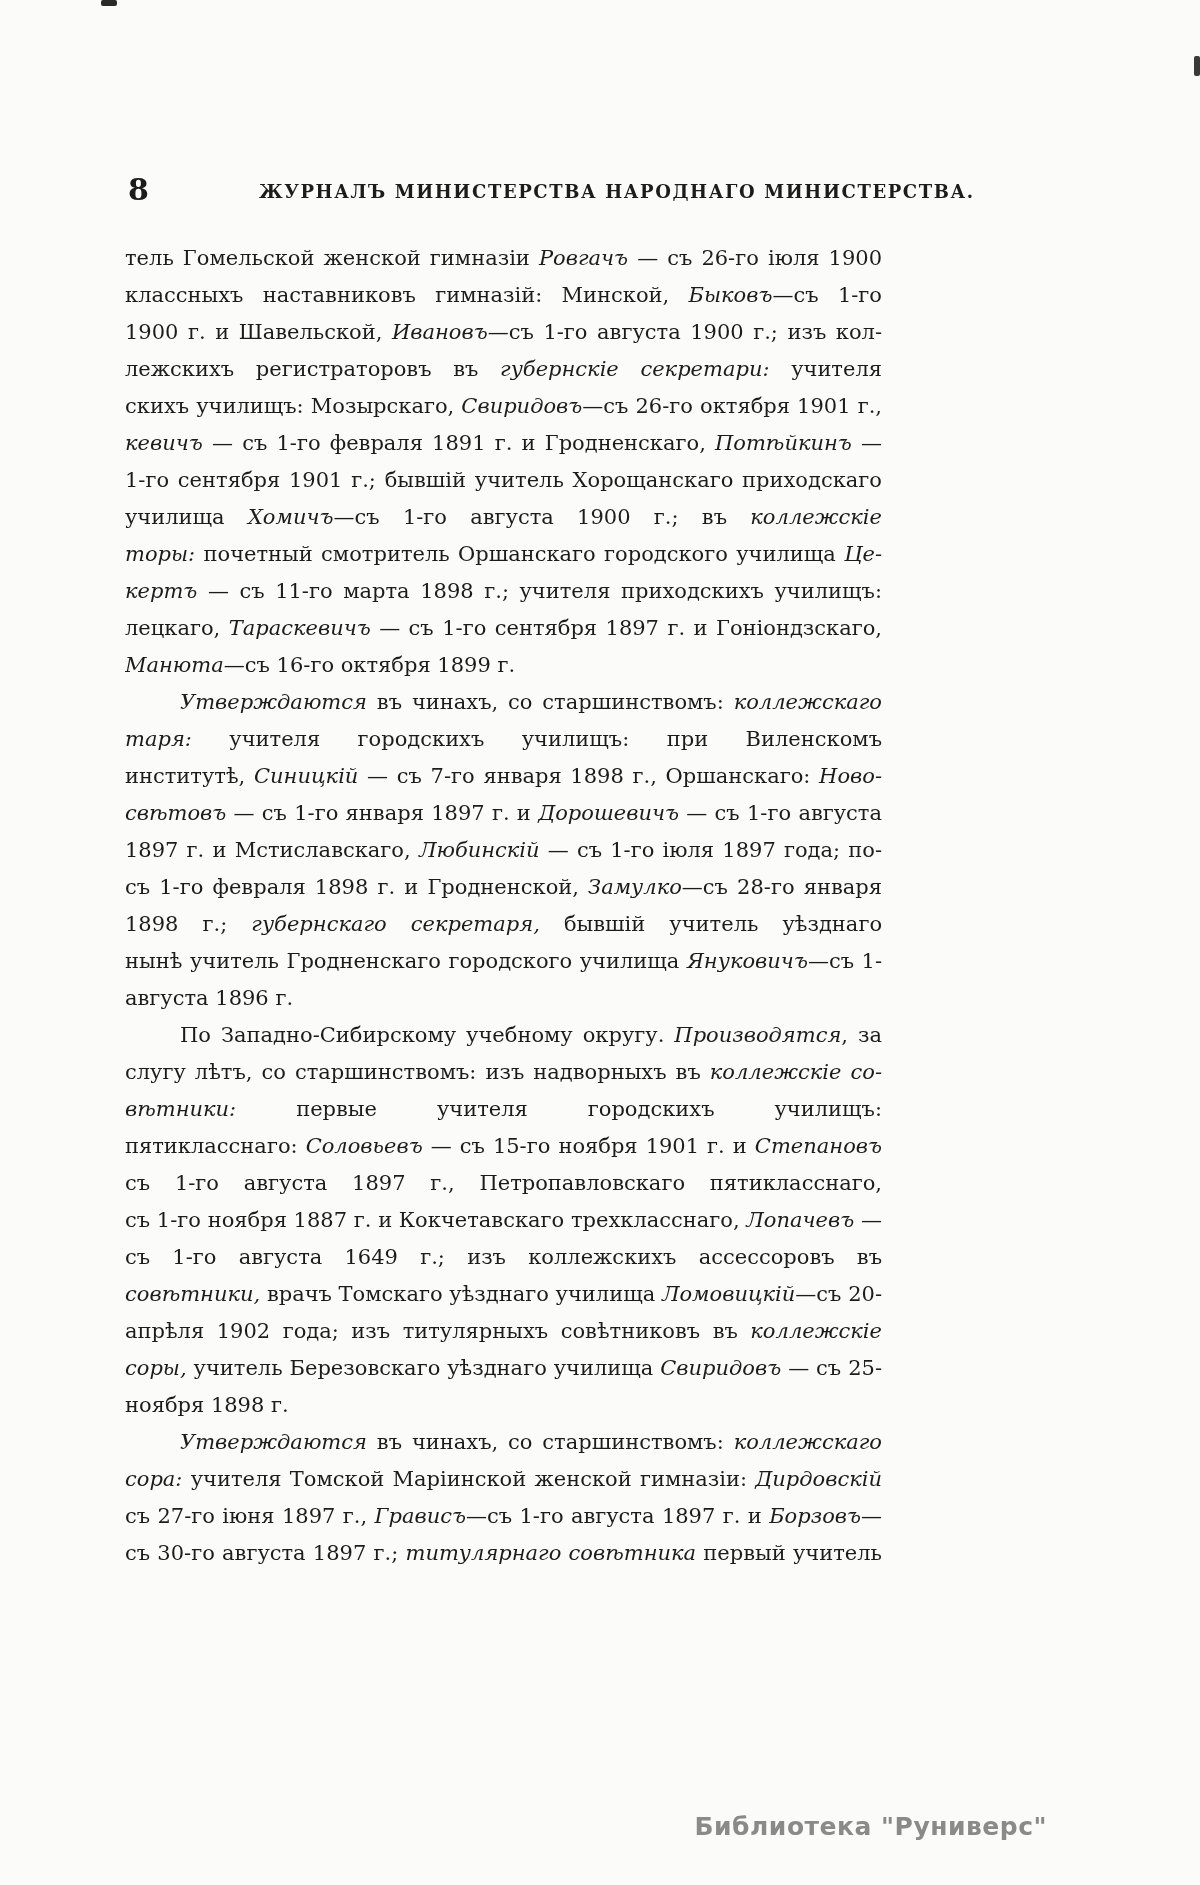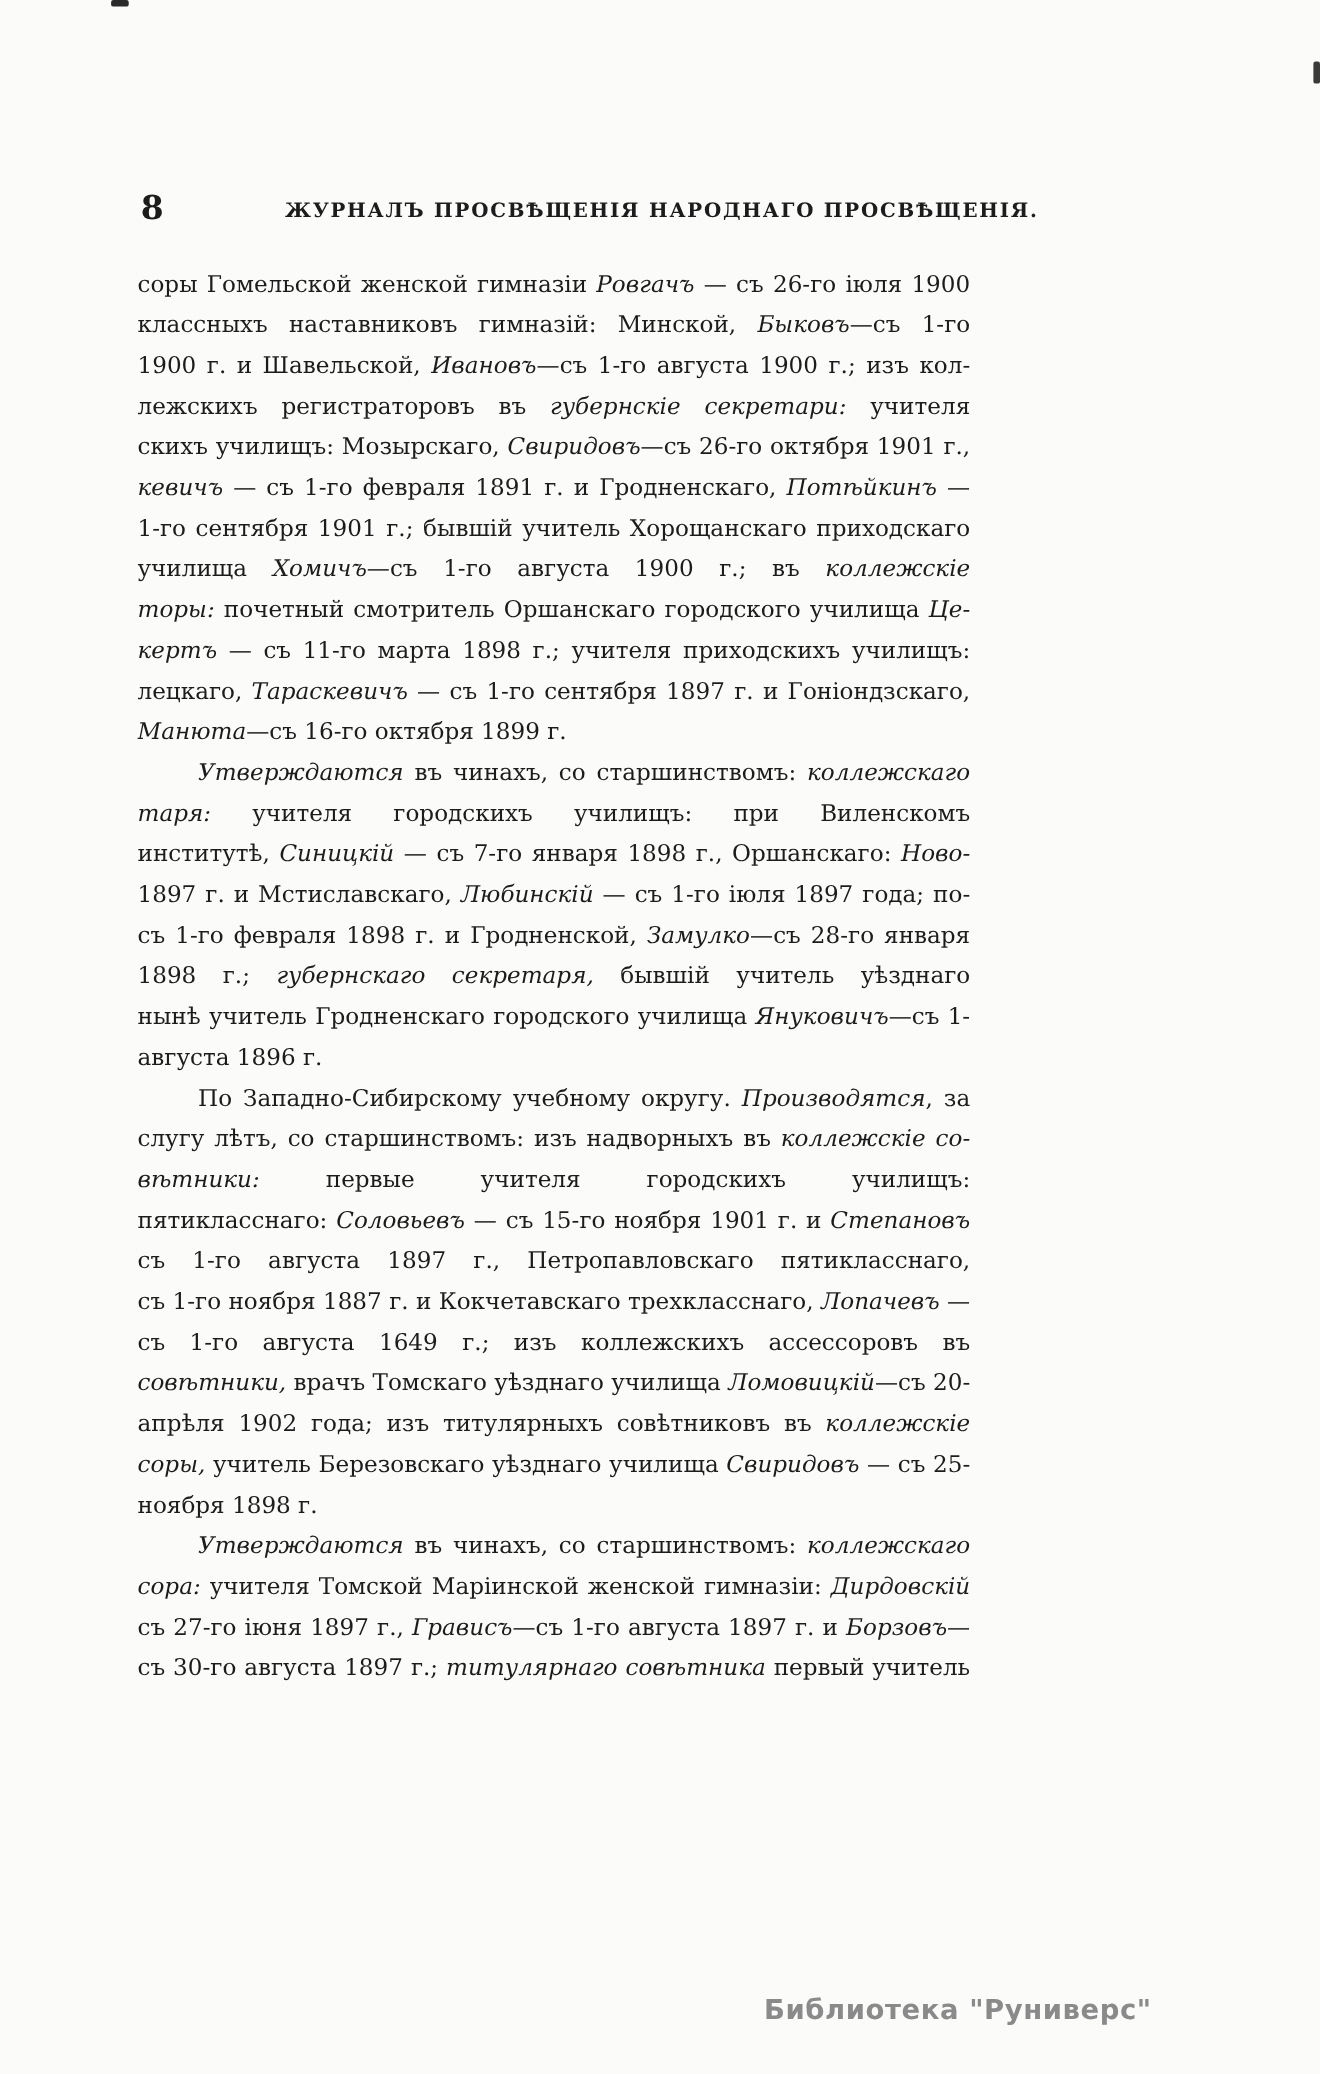--- a/index.html
+++ b/index.html
@@ -62,38 +62,39 @@
 </head>
 <body>
 
 <div class="page">
 
   <div class="speck-top"></div>
   <div class="speck-right"></div>
 
   <div class="page-num">8</div>
 
-  <div class="journal-title">ЖУРНАЛЪ ПРОСВѢЩЕНІЯ НАРОДНАГО ПРОСВѢЩЕНІЯ.</div>
+  <div class="journal-title">ЖУРНАЛЪ МИНИСТЕРСТВА НАРОДНАГО МИНИСТЕРСТВА.</div>
 
   <div class="body-text" id="body-text">
-      <div class="line"><span>соры Гомельской женской гимназіи </span><span class="it">Ровгачъ</span><span> — съ 26-го іюля 1900 г.;</span></div>
+      <div class="line"><span>тель Гомельской женской гимназіи </span><span class="it">Ровгачъ</span><span> — съ 26-го іюля 1900 г.;</span></div>
       <div class="line"><span>классныхъ наставниковъ гимназій: Минской, </span><span class="it">Быковъ</span><span>—съ 1-го августа</span></div>
       <div class="line"><span>1900 г. и Шавельской, </span><span class="it">Ивановъ</span><span>—съ 1-го августа 1900 г.; изъ кол-</span></div>
       <div class="line"><span>лежскихъ регистраторовъ въ </span><span class="it">губернскіе секретари:</span><span> учителя приход-</span></div>
       <div class="line"><span>скихъ училищъ: Мозырскаго, </span><span class="it">Свиридовъ</span><span>—съ 26-го октября 1901 г.,</span></div>
       <div class="line"><span class="it">кевичъ</span><span> — съ 1-го февраля 1891 г. и Гродненскаго, </span><span class="it">Потѣйкинъ</span><span> — съ</span></div>
       <div class="line"><span>1-го сентября 1901 г.; бывшій учитель Хорощанскаго приходскаго</span></div>
       <div class="line"><span>училища </span><span class="it">Хомичъ</span><span>—съ 1-го августа 1900 г.; въ </span><span class="it">коллежскіе регистра-</span></div>
       <div class="line"><span class="it">торы:</span><span> почетный смотритель Оршанскаго городского училища </span><span class="it">Це-</span></div>
       <div class="line"><span class="it">кертъ</span><span> — съ 11-го марта 1898 г.; учителя приходскихъ училищъ: Се-</span></div>
       <div class="line"><span>лецкаго, </span><span class="it">Тараскевичъ</span><span> — съ 1-го сентября 1897 г. и Гоніондзскаго,</span></div>
       <div class="line last"><span class="it">Манюта</span><span>—съ 16-го октября 1899 г.</span></div>
       <div class="line indent"><span class="it">Утверждаются</span><span> въ чинахъ, со старшинствомъ: </span><span class="it">коллежскаго секре-</span></div>
       <div class="line"><span class="it">таря:</span><span> учителя городскихъ училищъ: при Виленскомъ учительскомъ</span></div>
       <div class="line"><span>институтѣ, </span><span class="it">Синицкій</span><span> — съ 7-го января 1898 г., Оршанскаго: </span><span class="it">Ново-</span></div>
+      <div class="line"><span class="it">свѣтовъ</span><span> — съ 1-го января 1897 г. и </span><span class="it">Дорошевичъ</span><span> — съ 1-го августа</span></div>
       <div class="line"><span>1897 г. и Мстиславскаго, </span><span class="it">Любинскій</span><span> — съ 1-го іюля 1897 года; по-</span></div>
       <div class="line"><span>съ 1-го февраля 1898 г. и Гродненской, </span><span class="it">Замулко</span><span>—съ 28-го января</span></div>
       <div class="line"><span>1898 г.; </span><span class="it">губернскаго секретаря,</span><span> бывшій учитель уѣзднаго училища,</span></div>
       <div class="line"><span>нынѣ учитель Гродненскаго городского училища </span><span class="it">Януковичъ</span><span>—съ 1-го</span></div>
       <div class="line last"><span>августа 1896 г.</span></div>
       <div class="line indent"><span>По Западно-Сибирскому учебному округу. </span><span class="it">Производятся</span><span>, за вы-</span></div>
       <div class="line"><span>слугу лѣтъ, со старшинствомъ: изъ надворныхъ въ </span><span class="it">коллежскіе со-</span></div>
       <div class="line"><span class="it">вѣтники:</span><span> первые учителя городскихъ училищъ: Семипалатинскаго</span></div>
       <div class="line"><span>пятикласснаго: </span><span class="it">Соловьевъ</span><span> — съ 15-го ноября 1901 г. и </span><span class="it">Степановъ</span></div>
       <div class="line"><span>съ 1-го августа 1897 г., Петропавловскаго пятикласснаго, </span></div>

